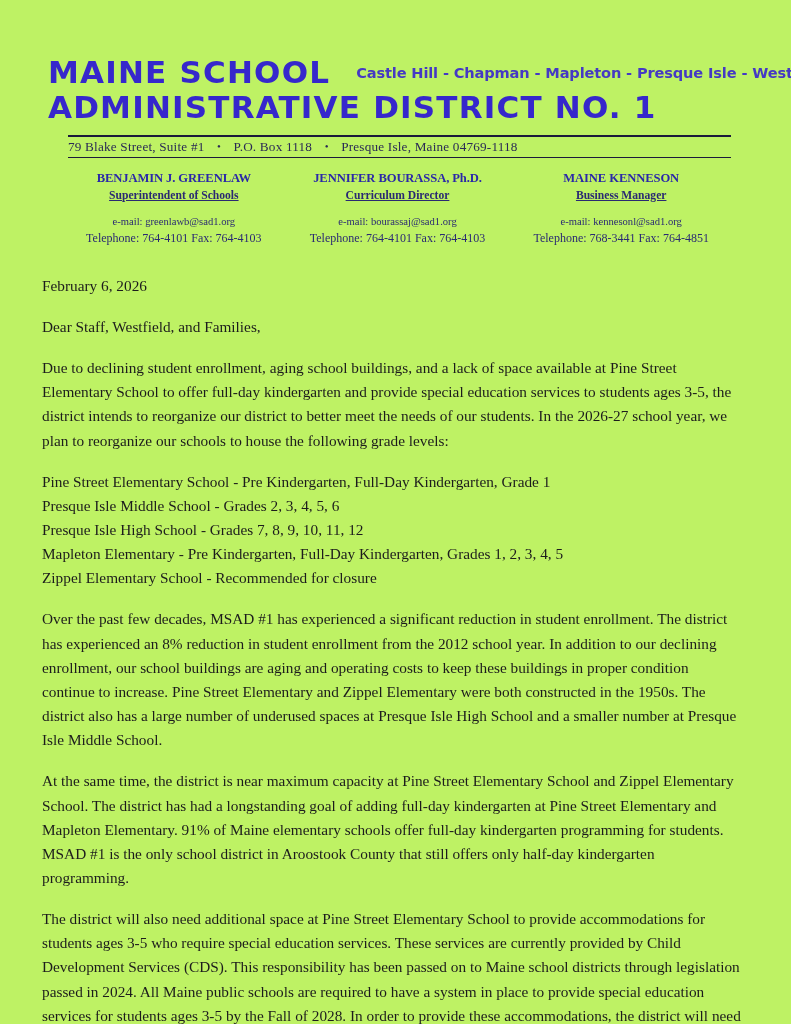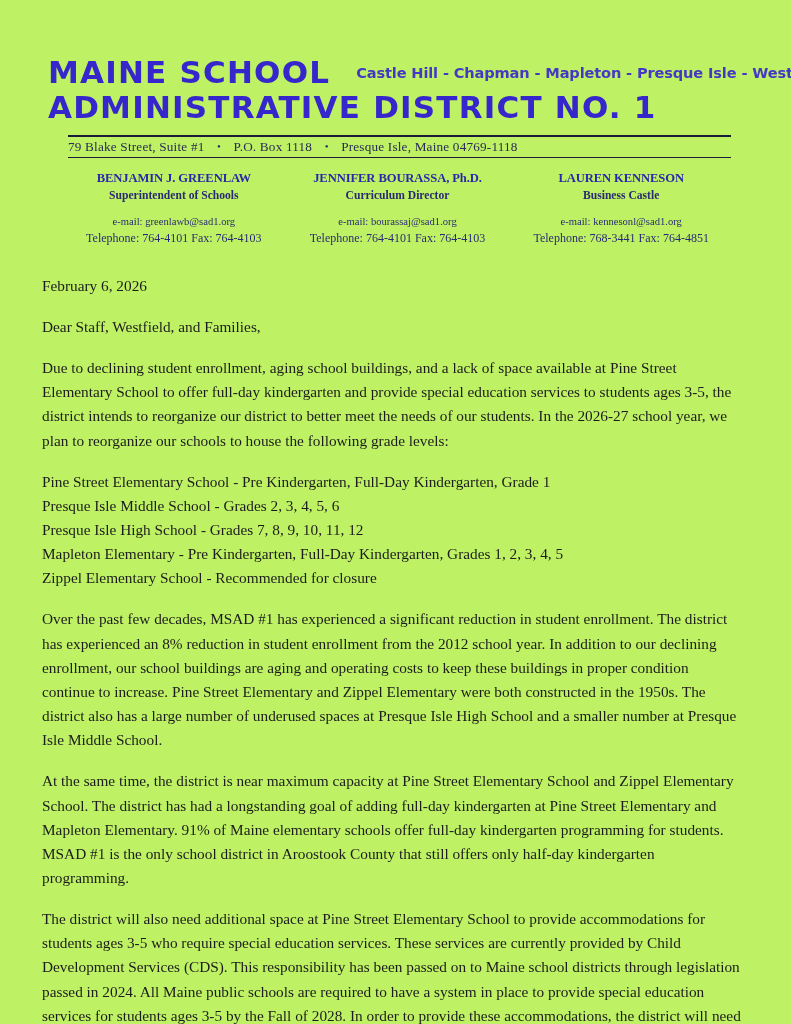--- a/index.html
+++ b/index.html
@@ -93,20 +93,21 @@
     font-size: 12.6px;
     letter-spacing: -0.1px;
     color: #2a28a8;
     white-space: nowrap;
   }
   .c-title {
     font-weight: bold;
     font-size: 11.6px;
     margin-top: 3px;
     color: #2a2a72;
+    text-decoration: underline;
   }
   .c-email {
     font-size: 10.6px;
     margin-top: 14px;
     color: #2a2a72;
     white-space: nowrap;
   }
   .c-phone {
     font-size: 12px;
     margin-top: 4px;
@@ -173,22 +174,22 @@
       </div>
 
       <div class="contact">
         <div class="c-name">JENNIFER BOURASSA, Ph.D.</div>
         <div class="c-title">Curriculum Director</div>
         <div class="c-email">e-mail: bourassaj@sad1.org</div>
         <div class="c-phone">Telephone: 764-4101  Fax: 764-4103</div>
       </div>
 
       <div class="contact">
-        <div class="c-name">LAUREN KENNESON</div>
-        <div class="c-title">Business Castle</div>
+        <div class="c-name">MAINE KENNESON</div>
+        <div class="c-title">Business Manager</div>
         <div class="c-email">e-mail:  kennesonl@sad1.org</div>
         <div class="c-phone">Telephone:  768-3441   Fax:  764-4851</div>
       </div>
 
     </div>
   </div>
 
   <div class="body">
 
     <p class="date-line">February 6, 2026</p>

